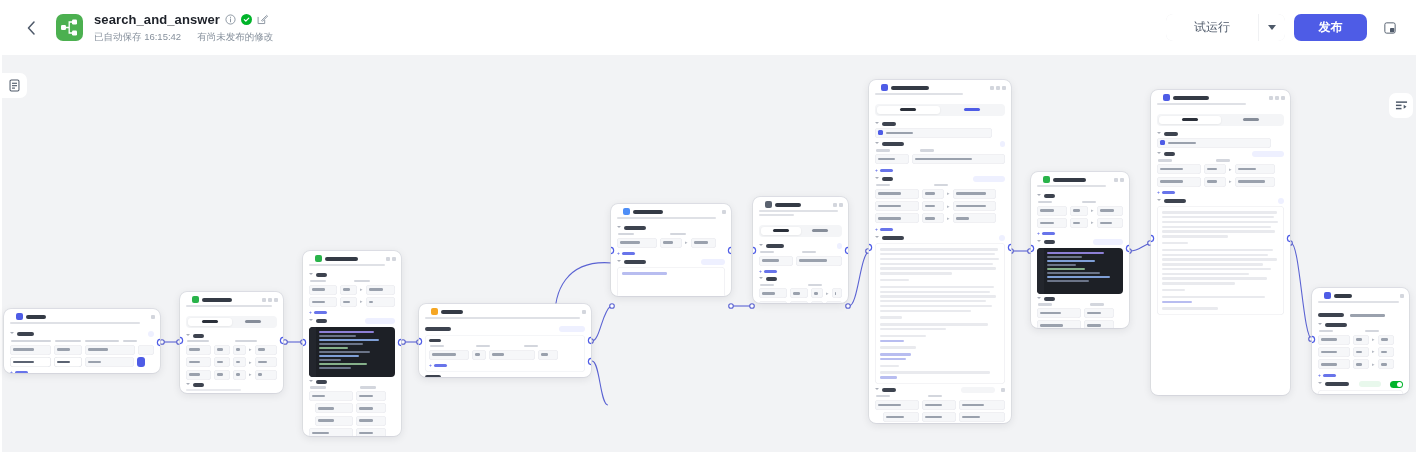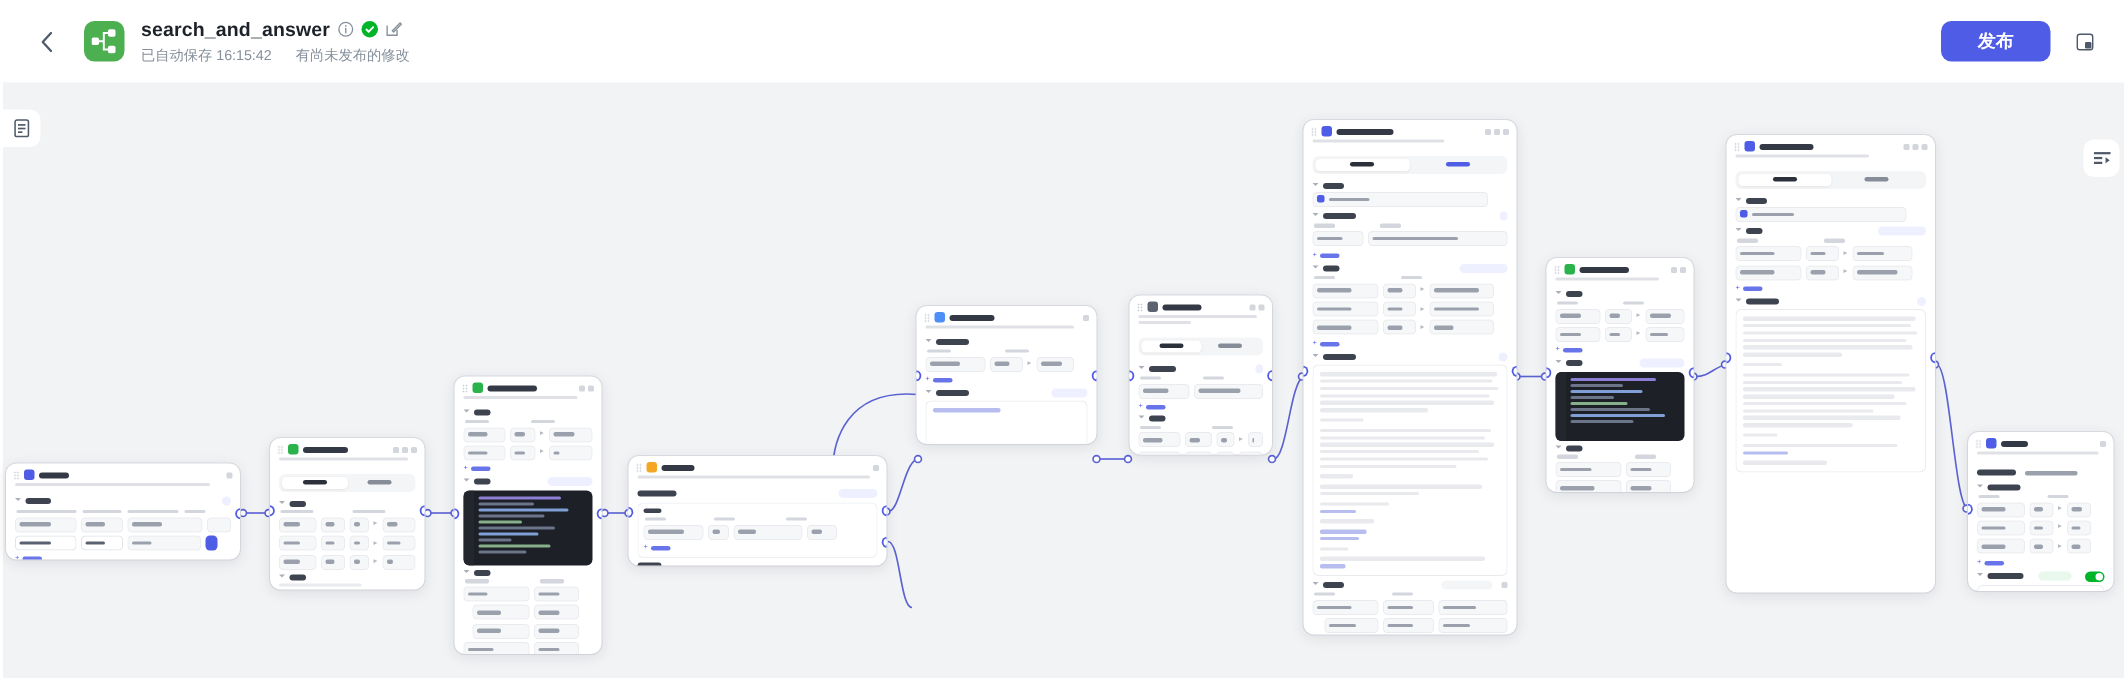--- a/index.html
+++ b/index.html
@@ -189,20 +189,26 @@
         </span>
       </div>
       <div class="sub-row">
         <span class="sub-text">已自动保存 16:15:42</span>
         <span class="sub-text">有尚未发布的修改</span>
       </div>
     </div>
 
     <div class="header-spacer"></div>
 
+    <div class="btn-group">
+      <div class="btn-trial">试运行</div>
+      <div class="btn-caret">
+        <span class="caret"></span>
+      </div>
+    </div>
 
     <div class="btn-publish">发布</div>
 
     <div class="icon-square">
       <svg width="12" height="12" viewBox="0 0 14 14">
         <rect x="1" y="1" width="12" height="12" rx="2" fill="none" stroke="#4e5969" stroke-width="1.1"></rect>
         <rect x="7" y="7" width="5" height="5" rx="1" fill="#4e5969"></rect>
       </svg>
     </div>
   </div>

